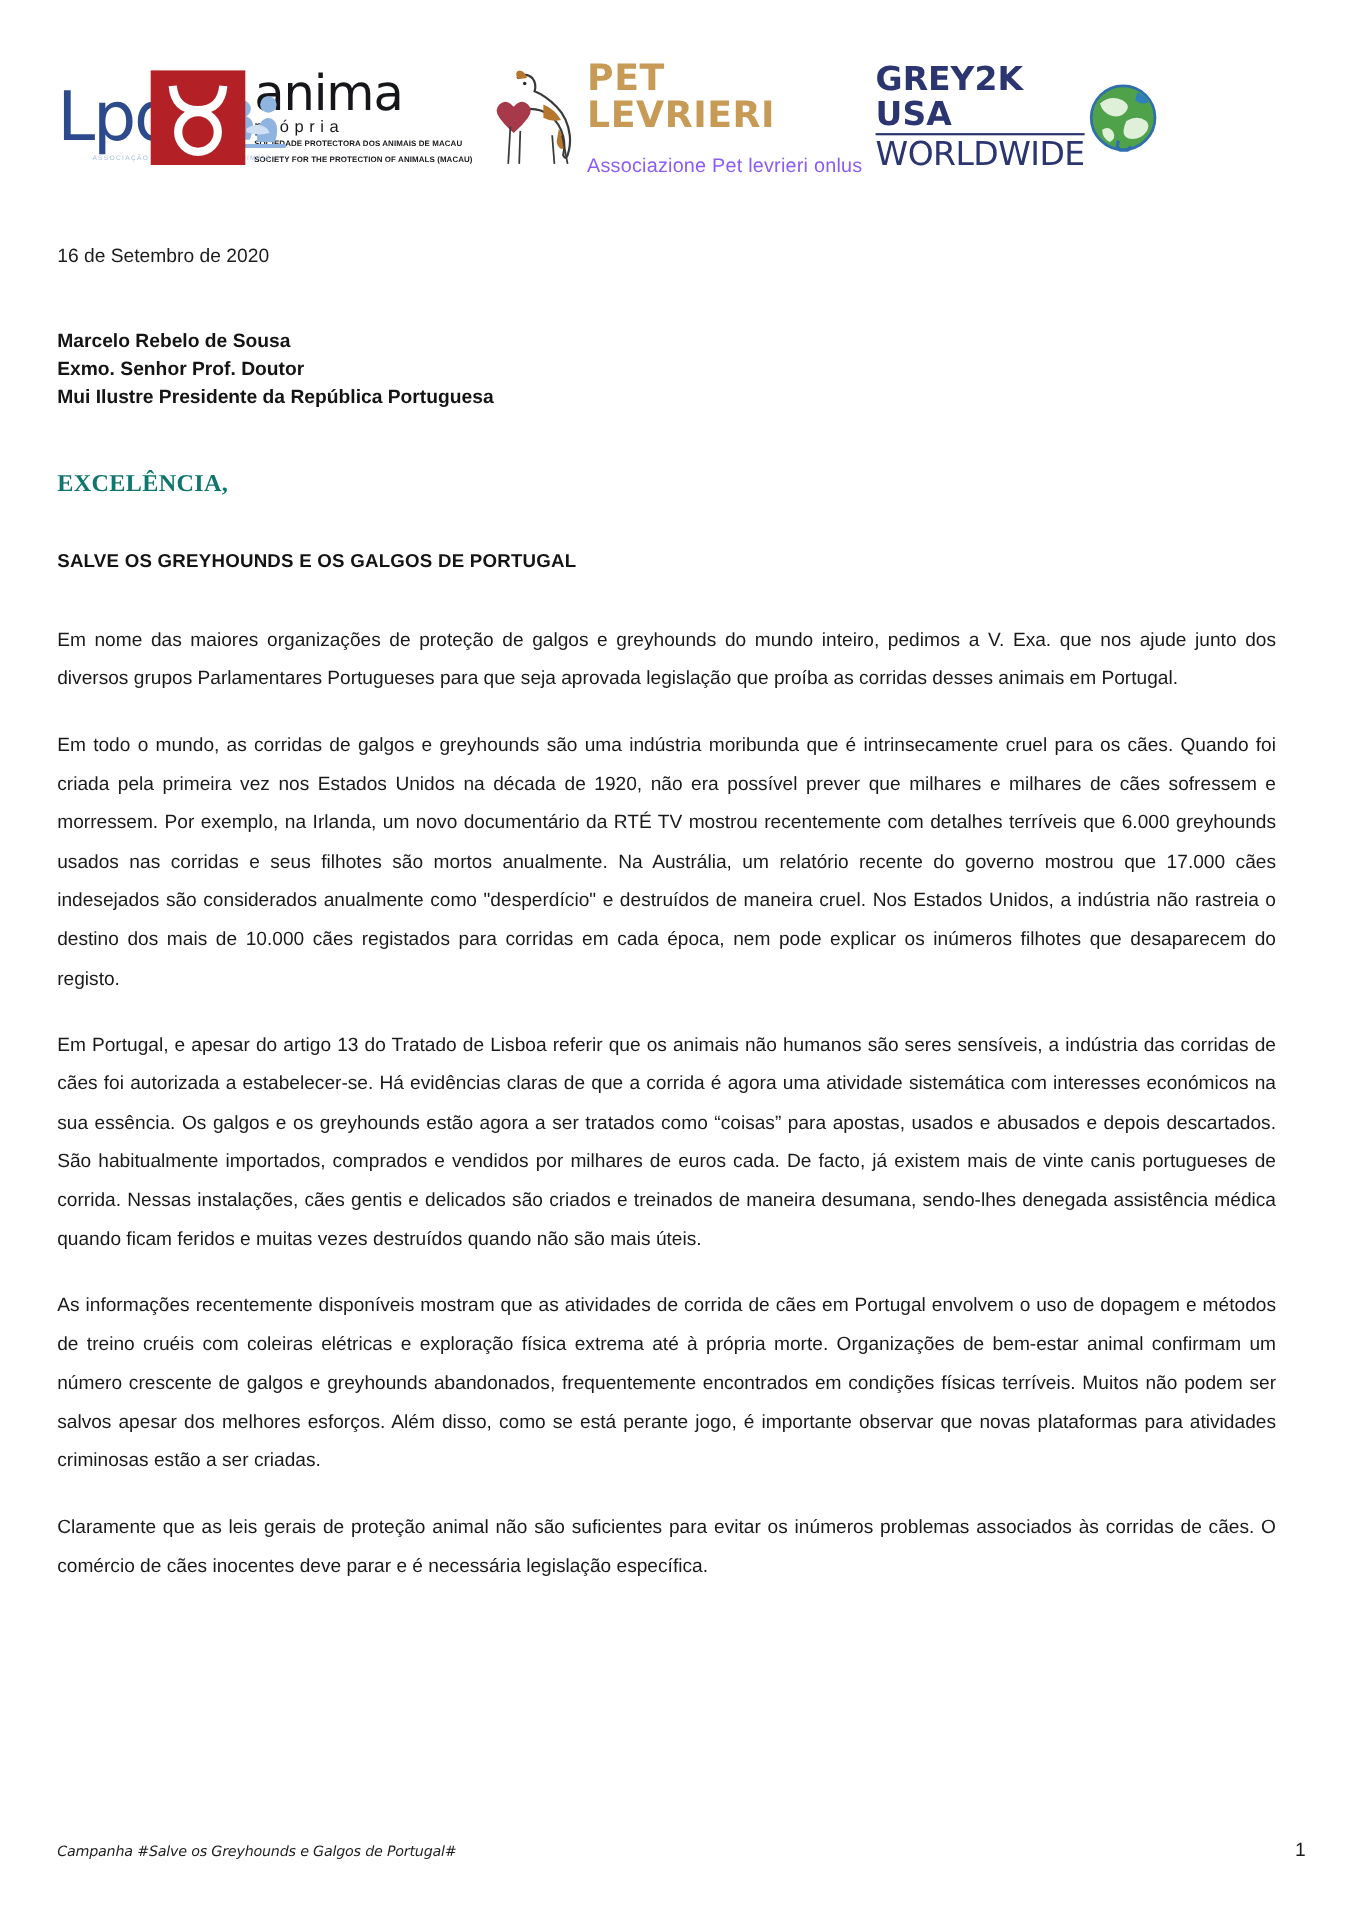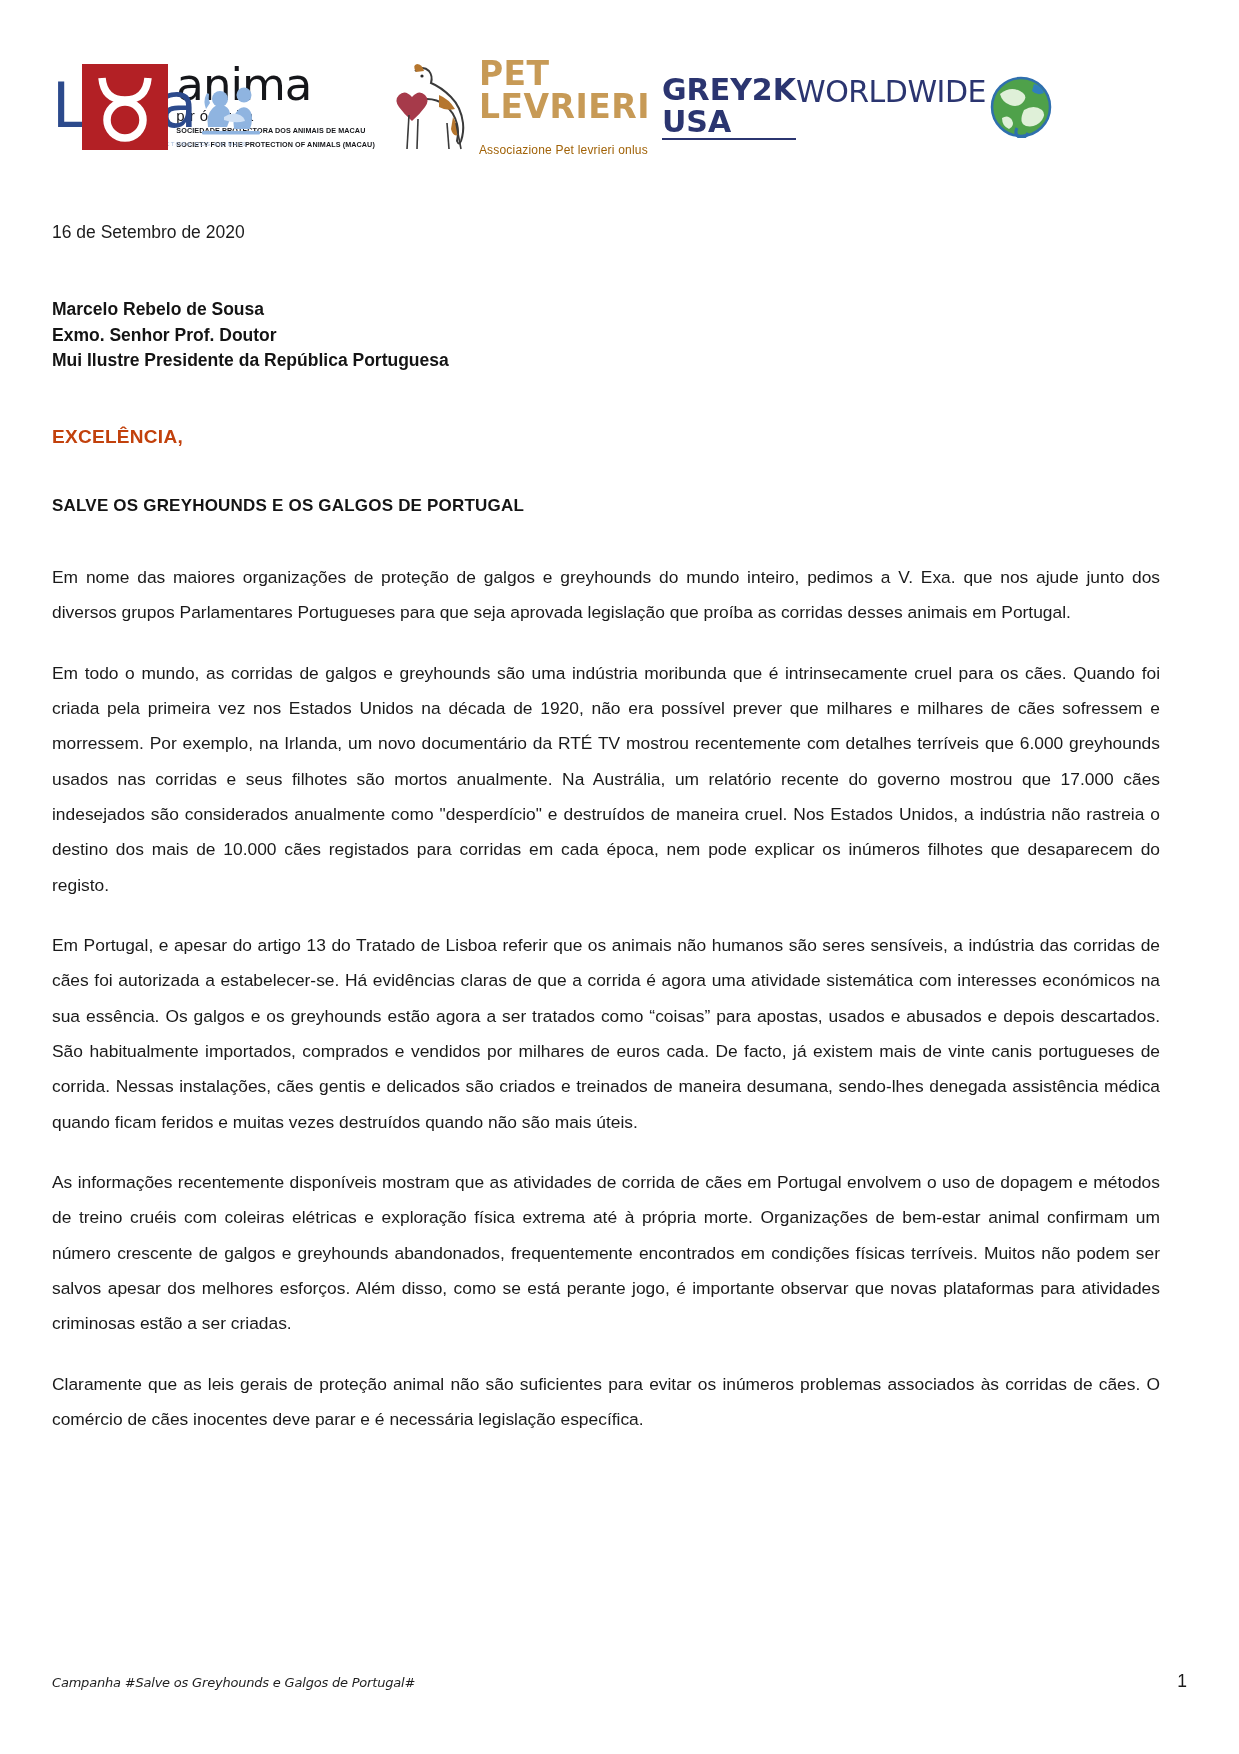--- a/index.html
+++ b/index.html
@@ -137,37 +137,37 @@
   }
   .pet-main {
     font-family: "DejaVu Sans", sans-serif;
     font-size: 33px;
     font-weight: bold;
     letter-spacing: 0.5px;
     color: #c79a56;
     line-height: 1;
   }
   .pet-sub {
-    font-size: 12px;
-    color: #a16207;
+    font-size: 18px;
+    color: #8b5cf6;
     letter-spacing: 0.2px;
     margin-top: 20px;
     white-space: nowrap;
   }
 
   
   .logo-grey2k {
     display: flex;
     align-items: center;
     height: 100px;
     margin-left: 12px;
   }
   .g2k-words {
     display: flex;
-    flex-direction: row;
+    flex-direction: column;
   }
   .g2k-top {
     font-family: "DejaVu Sans", sans-serif;
     font-size: 30px;
     font-weight: bold;
     color: #2b3570;
     letter-spacing: 0px;
     line-height: 1.05;
     border-bottom: 2px solid #2b3570;
     padding-bottom: 1px;
@@ -204,25 +204,26 @@
   .addr {
     font-size: 17.5px;
     font-weight: bold;
     line-height: 1.47;
     color: #141414;
     margin: 0 0 52px 0;
   }
   .addr div { white-space: nowrap; }
 
   .salutation {
-    font-size: 19px;
+    font-size: 22px;
     font-weight: bold;
     letter-spacing: 0.3px;
     margin: 0 0 48px 0;
-    color: #c2410c;
+    color: #0f766e;
+    font-family: Liberation Serif, serif;
   }
   .subject {
     font-size: 17px;
     font-weight: bold;
     letter-spacing: 0.2px;
     margin: 0 0 44px 0;
     color: #141414;
   }
   p.body-par {
     font-size: 17.4px;

